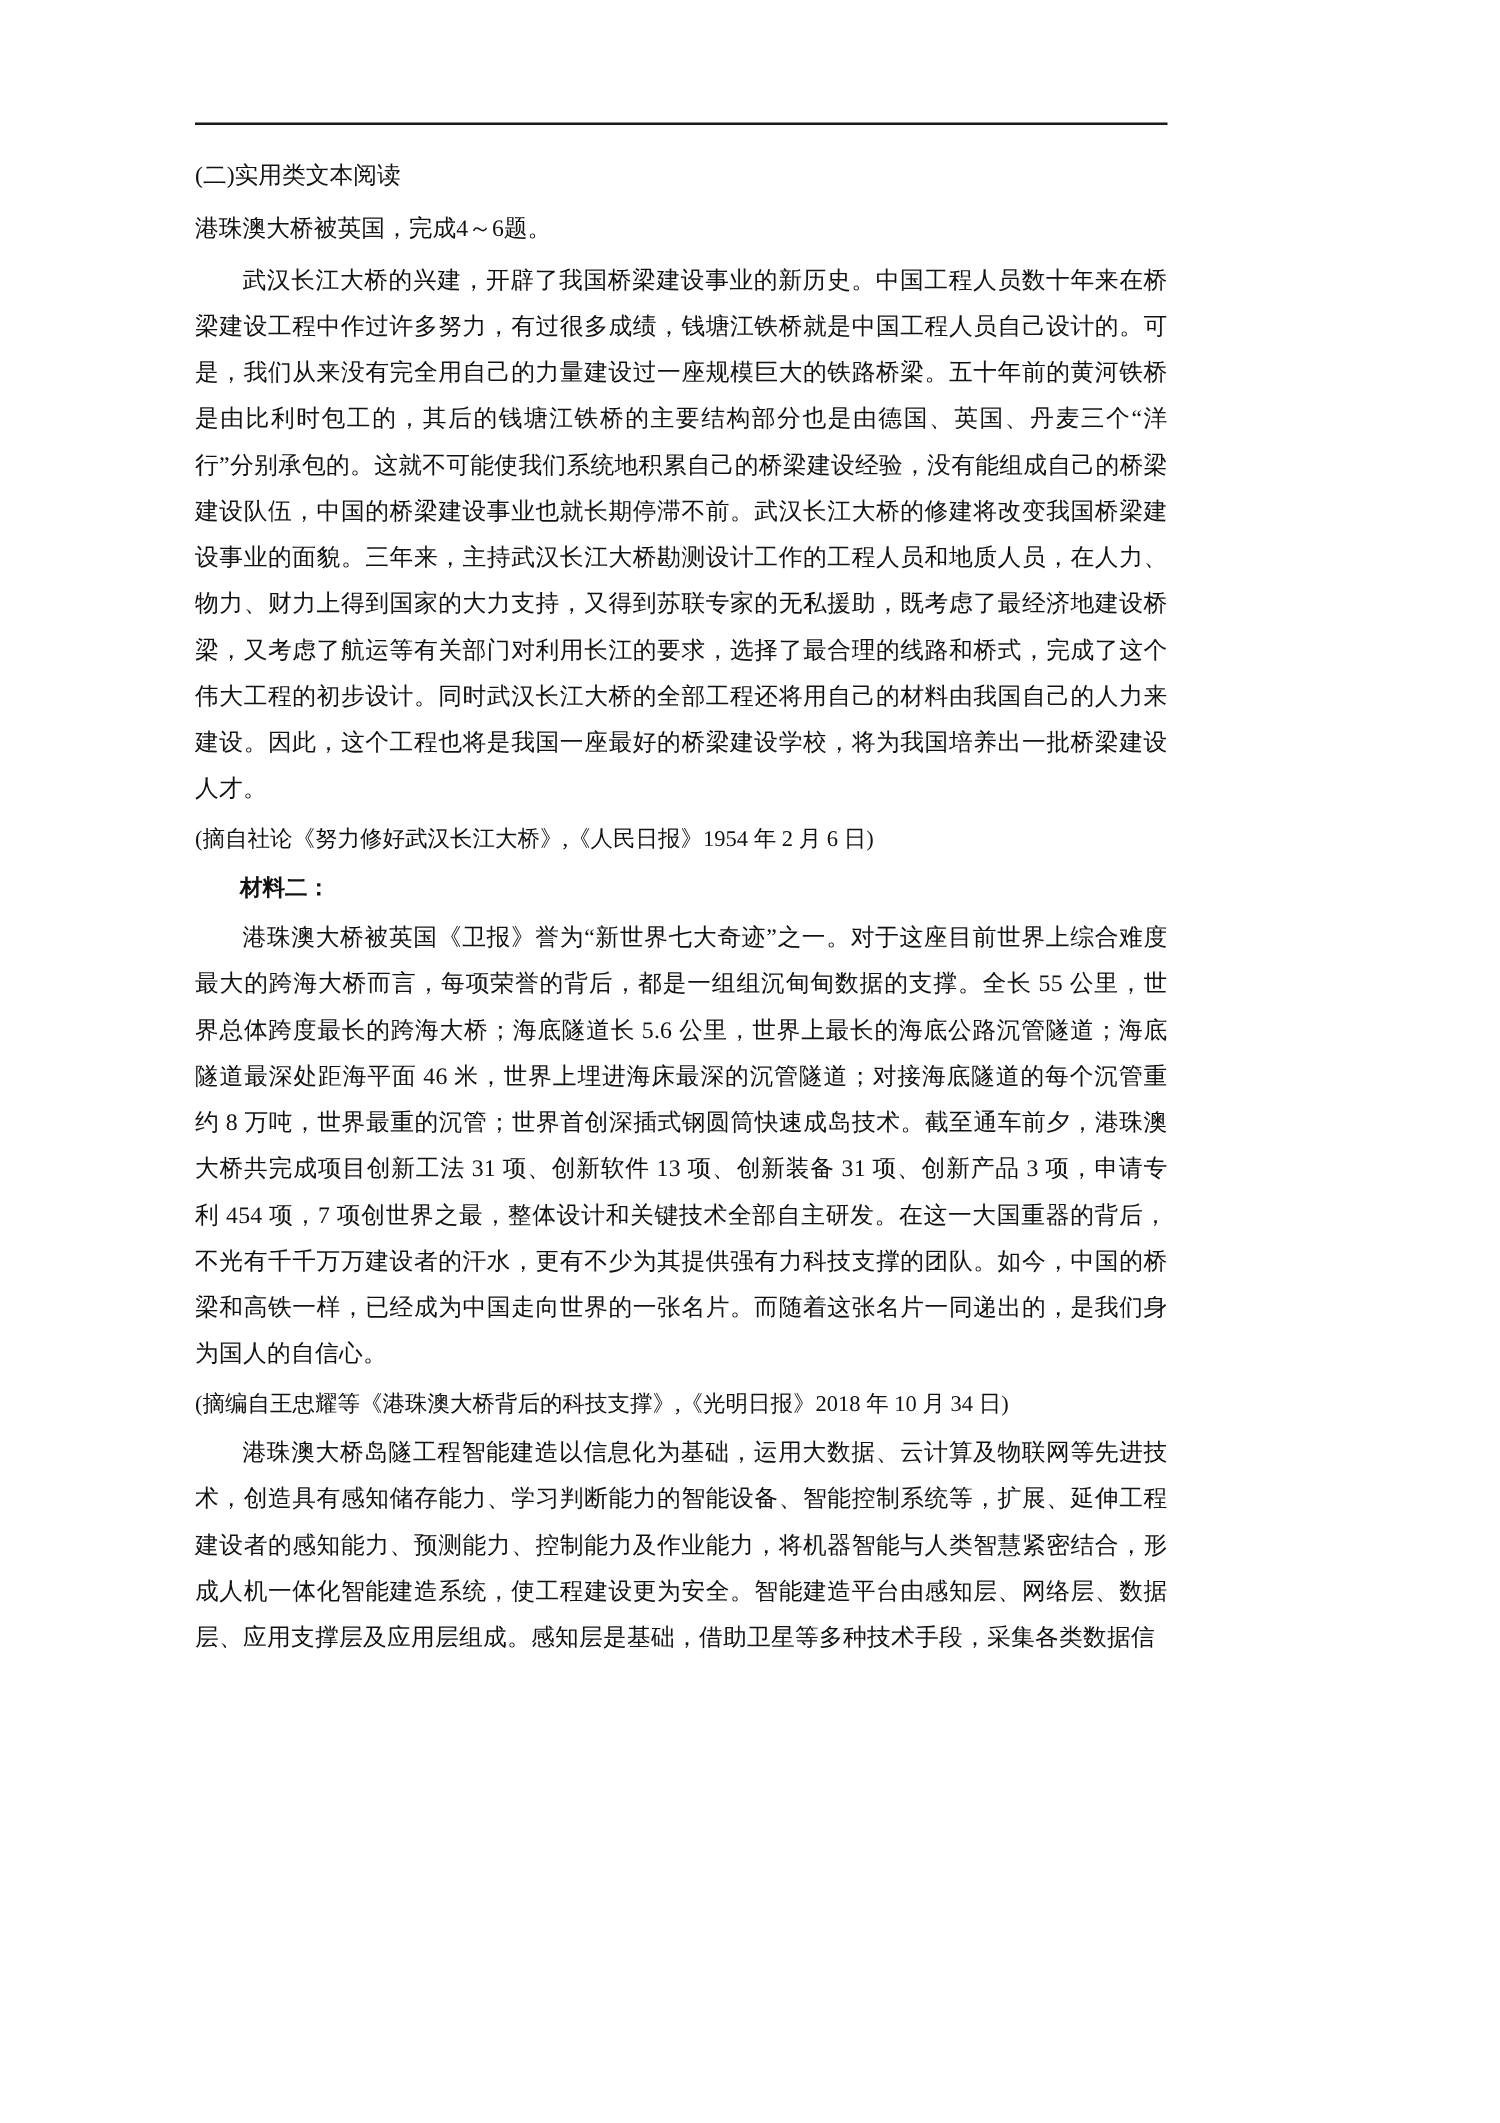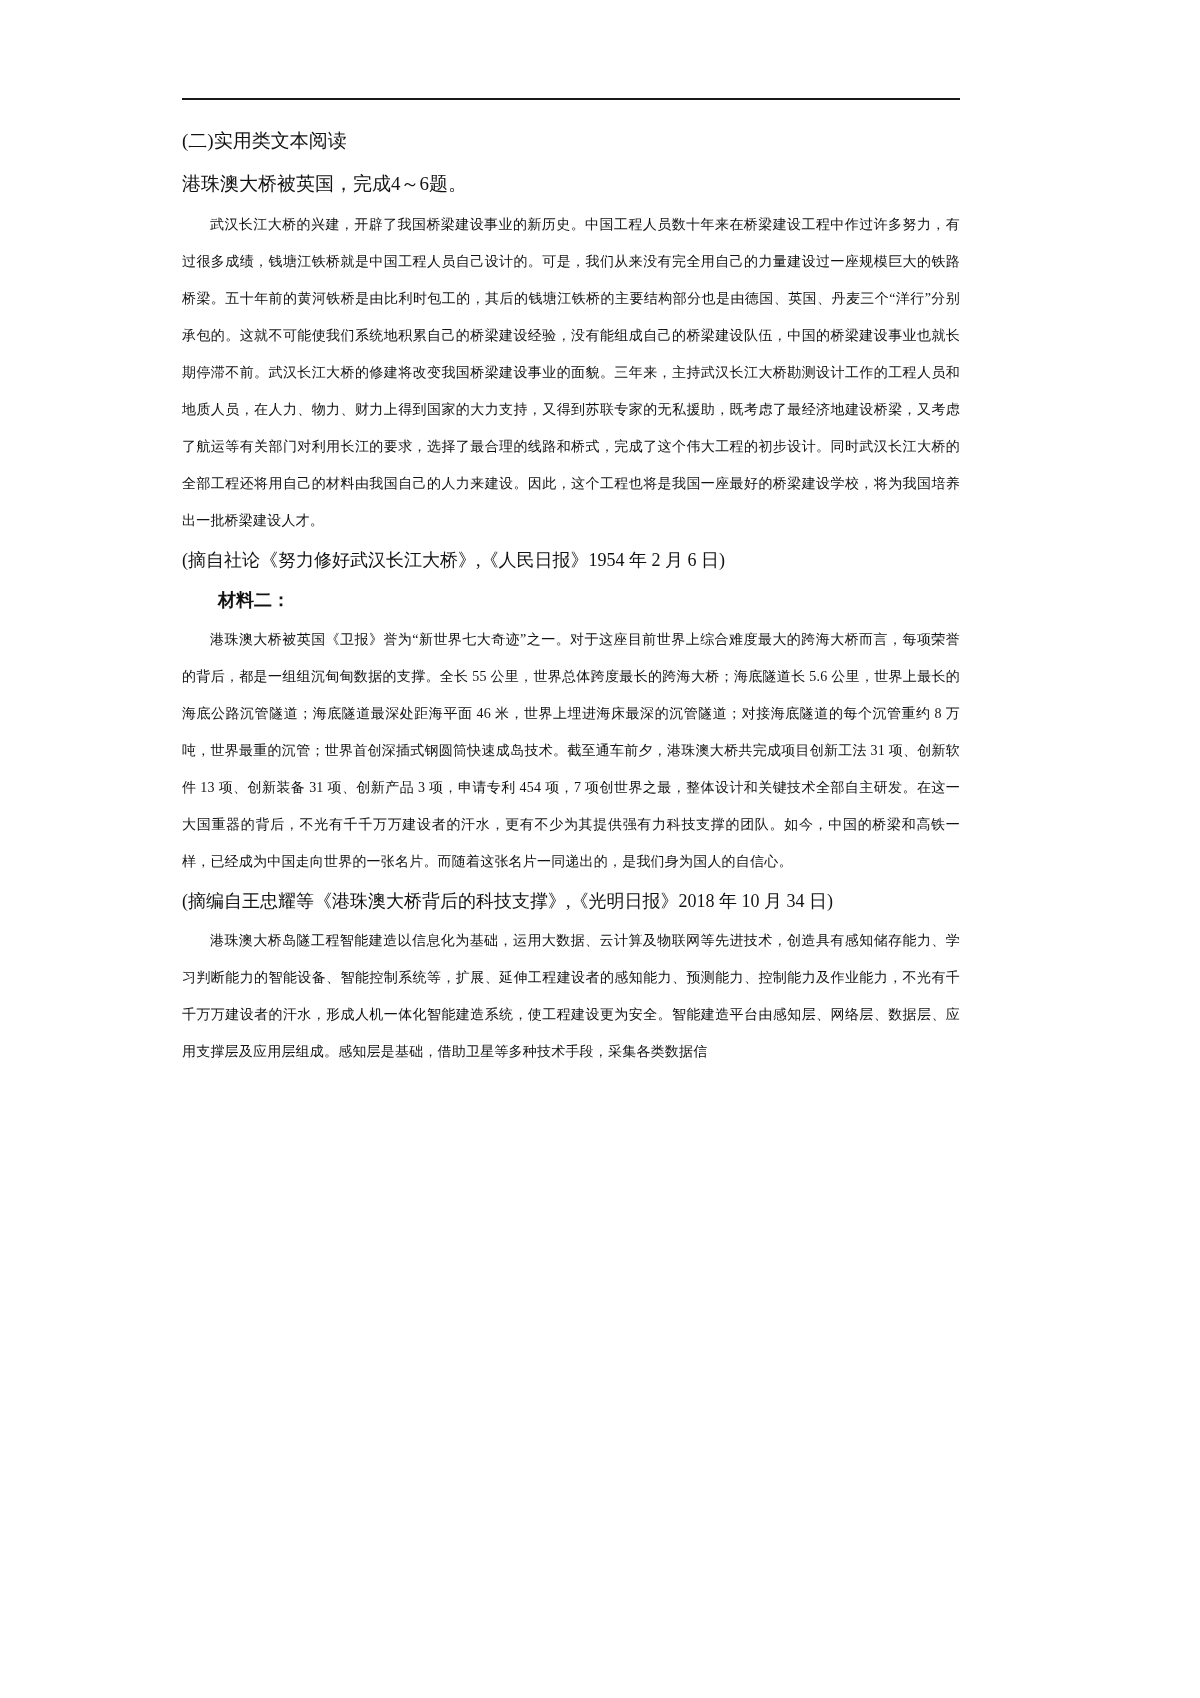--- a/index.html
+++ b/index.html
@@ -7,21 +7,21 @@
   body {
     width: 1200px;
     height: 1698px;
     position: relative;
     overflow: hidden;
     font-family: "Liberation Serif", "DejaVu Serif", serif;
     color: #121212;
   }
   .content {
     position: absolute;
-    left: 182px;
+    left: 156px;
     top: 98px;
     width: 778px;
   }
   .top-rule {
     border: none;
     border-top: 2px solid #1a1a1a;
     width: 100%;
     margin: 0 0 20px 0;
   }
   .section-heading {
@@ -33,21 +33,21 @@
     line-height: 44px;
   }
   .material-label {
     font-size: 18px;
     line-height: 40px;
     font-weight: bold;
     font-family: "Liberation Sans", "DejaVu Sans", sans-serif;
   }
   .material-label.indent { text-indent: 2em; font-family: Liberation Mono, monospace; }
   .body-para {
-    font-size: 14px;
+    font-size: 19px;
     line-height: 37px;
     text-align: justify;
     text-indent: 2em;
     letter-spacing: 0.2px;
   }
   .citation {
     font-size: 18px;
     line-height: 42px;
     text-align: left;
   }
@@ -68,15 +68,15 @@
 
   <div class="citation">(摘自社论《努力修好武汉长江大桥》,《人民日报》1954 年 2 月 6 日)</div>
 
   <div class="material-label indent">材料二：</div>
 
   <div class="body-para">港珠澳大桥被英国《卫报》誉为“新世界七大奇迹”之一。对于这座目前世界上综合难度最大的跨海大桥而言，每项荣誉的背后，都是一组组沉甸甸数据的支撑。全长 55 公里，世界总体跨度最长的跨海大桥；海底隧道长 5.6 公里，世界上最长的海底公路沉管隧道；海底隧道最深处距海平面 46 米，世界上埋进海床最深的沉管隧道；对接海底隧道的每个沉管重约 8 万吨，世界最重的沉管；世界首创深插式钢圆筒快速成岛技术。截至通车前夕，港珠澳大桥共完成项目创新工法 31 项、创新软件 13 项、创新装备 31 项、创新产品 3 项，申请专利 454 项，7 项创世界之最，整体设计和关键技术全部自主研发。在这一大国重器的背后，不光有千千万万建设者的汗水，更有不少为其提供强有力科技支撑的团队。如今，中国的桥梁和高铁一样，已经成为中国走向世界的一张名片。而随着这张名片一同递出的，是我们身为国人的自信心。</div>
 
   <div class="citation">(摘编自王忠耀等《港珠澳大桥背后的科技支撑》,《光明日报》2018 年 10 月 34 日)</div>
 
 
-  <div class="body-para">港珠澳大桥岛隧工程智能建造以信息化为基础，运用大数据、云计算及物联网等先进技术，创造具有感知储存能力、学习判断能力的智能设备、智能控制系统等，扩展、延伸工程建设者的感知能力、预测能力、控制能力及作业能力，不光有千千万万建设者的汗水，形成人机一体化智能建造系统，使工程建设更为安全。智能建造平台由感知层、网络层、数据层、应用支撑层及应用层组成。感知层是基础，借助卫星等多种技术手段，采集各类数据信</div>
+  <div class="body-para">港珠澳大桥岛隧工程智能建造以信息化为基础，运用大数据、云计算及物联网等先进技术，创造具有感知储存能力、学习判断能力的智能设备、智能控制系统等，扩展、延伸工程建设者的感知能力、预测能力、控制能力及作业能力，将机器智能与人类智慧紧密结合，形成人机一体化智能建造系统，使工程建设更为安全。智能建造平台由感知层、网络层、数据层、应用支撑层及应用层组成。感知层是基础，借助卫星等多种技术手段，采集各类数据信</div>
 
 </div>
 
 </body></html>

